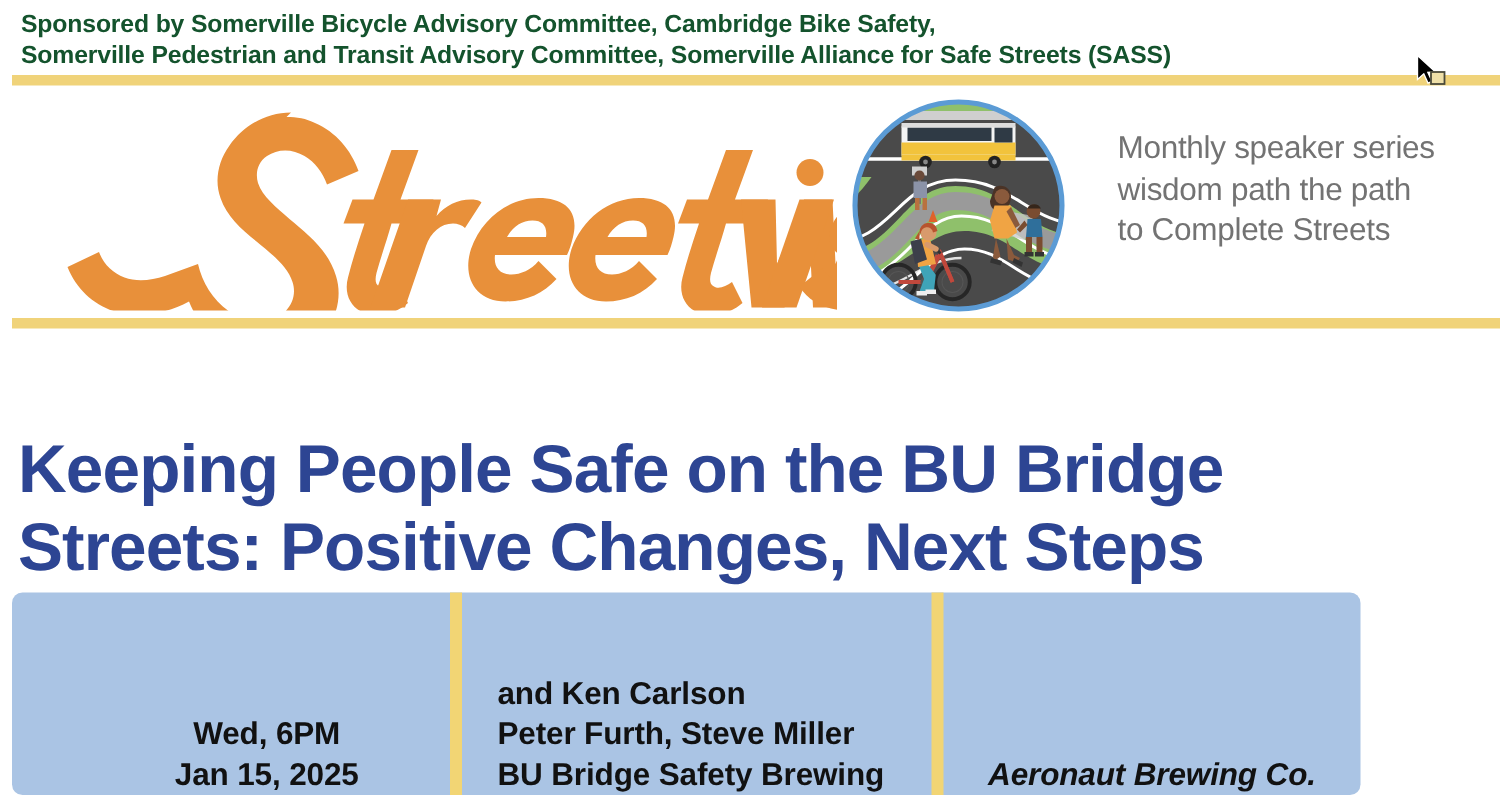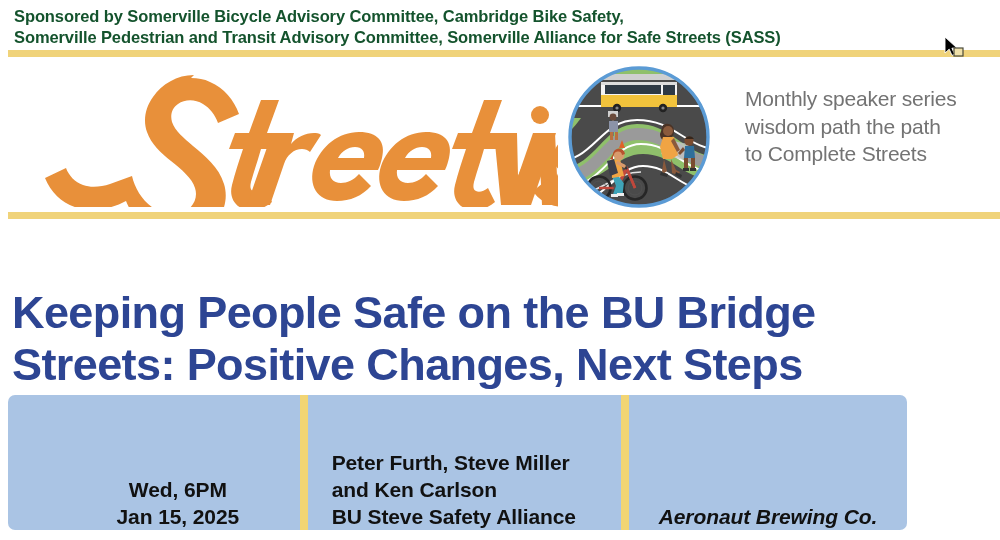--- a/index.html
+++ b/index.html
@@ -349,23 +349,23 @@
   <div class="info-bar">
 
     <div class="info-cell cell-when">
       <div class="info-line">Wed, 6PM</div>
       <div class="info-line">Jan 15, 2025</div>
     </div>
 
     <div class="divider"></div>
 
     <div class="info-cell cell-who">
+      <div class="info-line">and Ken Carlson</div>
       <div class="info-line">Peter Furth, Steve Miller</div>
-      <div class="info-line">and Ken Carlson</div>
-      <div class="info-line">BU Steve Safety Alliance</div>
+      <div class="info-line">BU Bridge Safety Brewing</div>
     </div>
 
     <div class="divider"></div>
 
     <div class="info-cell cell-where">
       <div class="info-line">Aeronaut Brewing Co.</div>
     </div>
   </div>
 
   <div class="cursor">

